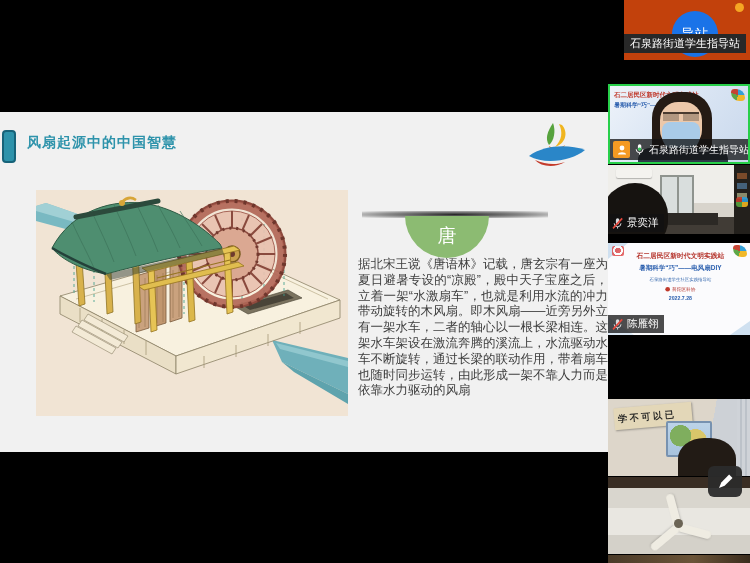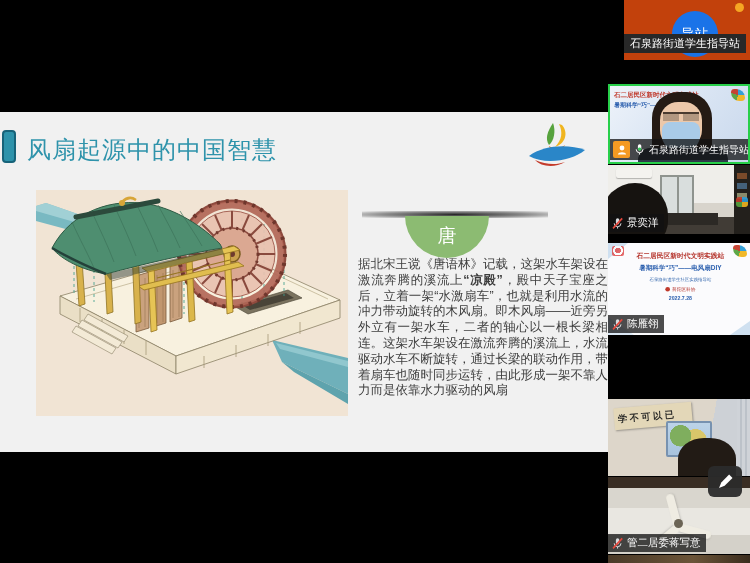--- a/index.html
+++ b/index.html
@@ -5,34 +5,34 @@
   * { margin:0; padding:0; box-sizing:border-box; }
   html,body { width:750px; height:563px; background:#000; overflow:hidden;
               font-family:"Liberation Sans", sans-serif; }
   #screen { position:relative; width:750px; height:563px; background:#000; }
 
   
   #slide { position:absolute; left:0; top:112px; width:608px; height:340px;
            background:#f1f1f1; overflow:hidden; }
   .title-bullet { position:absolute; left:2px; top:18px; width:14px; height:33px;
            background:#2e93ab; border:2px solid #176379; border-radius:4px; }
-  .slide-title { position:absolute; left:27px; top:22px; font-size:24px; font-weight:normal;
+  .slide-title { position:absolute; left:27px; top:22px; font-size:14px; font-weight:bold;
            color:#2e93ab; letter-spacing:1px; }
   .slide-logo { position:absolute; left:526px; top:8px; }
   .illustration { position:absolute; left:36px; top:78px; width:312px; height:226px; }
   .shadow-line { position:absolute; left:362px; top:99px; width:186px; height:7px;
            background:radial-gradient(ellipse at center, rgba(30,30,30,.95) 0%, rgba(60,60,60,.55) 55%, rgba(0,0,0,0) 98%); }
   .era-wrap { position:absolute; left:405px; top:104px; width:84px; height:45px; overflow:hidden; }
   .era-circle { position:absolute; left:0; top:-42px; width:84px; height:84px; border-radius:50%;
            background:#8cbb72; }
   .era-label { position:absolute; left:0; top:7px; width:84px; text-align:center;
            font-family:"Liberation Serif", serif; font-size:19px; color:#fff; }
   .slide-body { position:absolute; left:358px; top:145px; width:250px;
            font-size:12.5px; line-height:15.8px; color:#3d3d3d; text-align:justify; }
-  .slide-body b { font-weight:bold; }
+  .slide-body b { font-weight:normal; }
 
   
   #sidebar { position:absolute; left:608px; top:0; width:142px; height:563px; background:#000; }
   .tile { position:absolute; left:0; width:142px; background:#111; overflow:hidden; }
   .nameTag { position:absolute; left:0; bottom:2px; display:flex; align-items:center; gap:3px;
            background:rgba(18,18,18,.75); color:#fff; font-size:10.5px;
            padding:2px 5px 2px 3px; white-space:nowrap; max-width:142px; overflow:hidden; z-index:3; }
   .micbox { width:13px; height:13px; flex:0 0 13px; }
   .badge { width:17px; height:17px; flex:0 0 17px; background:#f59a23; border-radius:2px;
            display:flex; align-items:center; justify-content:center; }
@@ -271,21 +271,21 @@
         <circle cx="86" cy="13" r="3" fill="#d8a537"></circle>
         <path d="M 16,58 C 40,72 60,80 70,84" stroke="#24413a" stroke-width="2.5" fill="none"></path>
       </g>
     </svg>
 
     <div class="shadow-line"></div>
     <div class="era-wrap">
       <div class="era-circle"></div>
       <div class="era-label">唐</div>
     </div>
-    <p class="slide-body"><span>据北宋王谠《唐语林》记载，这架水车架设在激流奔腾的溪流上</span><b>“凉殿”</b><span>，殿中天子宝座之后，立着一架“水激扇车”，也就是利用水流的冲力带动旋转的木风扇。即木风扇——近旁另外立有一架水车，二者的轴心以一根长梁相连。这架水车架设在激流奔腾的溪流上，水流驱动水车不断旋转，通过长梁的联动作用，带着扇车也随时同步运转，由此形成一架不靠人力而是依靠水力驱动的风扇</span></p>
+    <p class="slide-body"><span>据北宋王谠《唐语林》记载，唐玄宗有一座为夏日避暑专设的</span><b>“凉殿”</b><span>，殿中天子宝座之后，立着一架“水激扇车”，也就是利用水流的冲力带动旋转的木风扇。即木风扇——近旁另外立有一架水车，二者的轴心以一根长梁相连。这架水车架设在激流奔腾的溪流上，水流驱动水车不断旋转，通过长梁的联动作用，带着扇车也随时同步运转，由此形成一架不靠人力而是依靠水力驱动的风扇</span></p>
   </div>
 
   <div id="sidebar">
 
     <div class="tile" id="tile0">
       <div class="avatar">导站</div>
       <div class="nameTag">
         <span>石泉路街道学生指导站</span>
       </div>
     </div>
@@ -375,29 +375,20 @@
       <div class="map5"></div>
       <div class="curtain5"></div>
       <div class="head5"></div>
     </div>
 
     <div class="tile" id="tile6">
       <div class="blade" style="transform:rotate(15deg)"></div>
       <div class="blade" style="transform:rotate(140deg)"></div>
       <div class="blade" style="transform:rotate(255deg)"></div>
       <div class="fanhub"></div>
-      <div class="nameTag">
-        <svg class="micbox" viewBox="0 0 13 13">
-          <rect x="4.9" y="1.2" width="3.4" height="6.2" rx="1.7" fill="#d8dbde"></rect>
-          <path d="M3.2,6.3 a3.4,3.4 0 0 0 6.8,0" fill="none" stroke="#d8dbde" stroke-width="1"></path>
-          <line x1="6.6" y1="9.8" x2="6.6" y2="11.6" stroke="#d8dbde" stroke-width="1"></line>
-          <line x1="2" y1="11.4" x2="11.2" y2="1.4" stroke="#e5473c" stroke-width="1.6"></line>
-        </svg>
-        <span>管二居委蒋写意</span>
-      </div>
     </div>
 
     <div class="sliver"></div>
 
     <div class="annotateBtn" role="button">
       <svg width="18" height="18" viewBox="0 0 24 24">
         <path d="M4 20 L7 12.5 L17.5 2 L22 6.5 L11.5 17 Z" fill="#fff"></path>
       </svg>
     </div>
     <div class="notifDot"></div>

